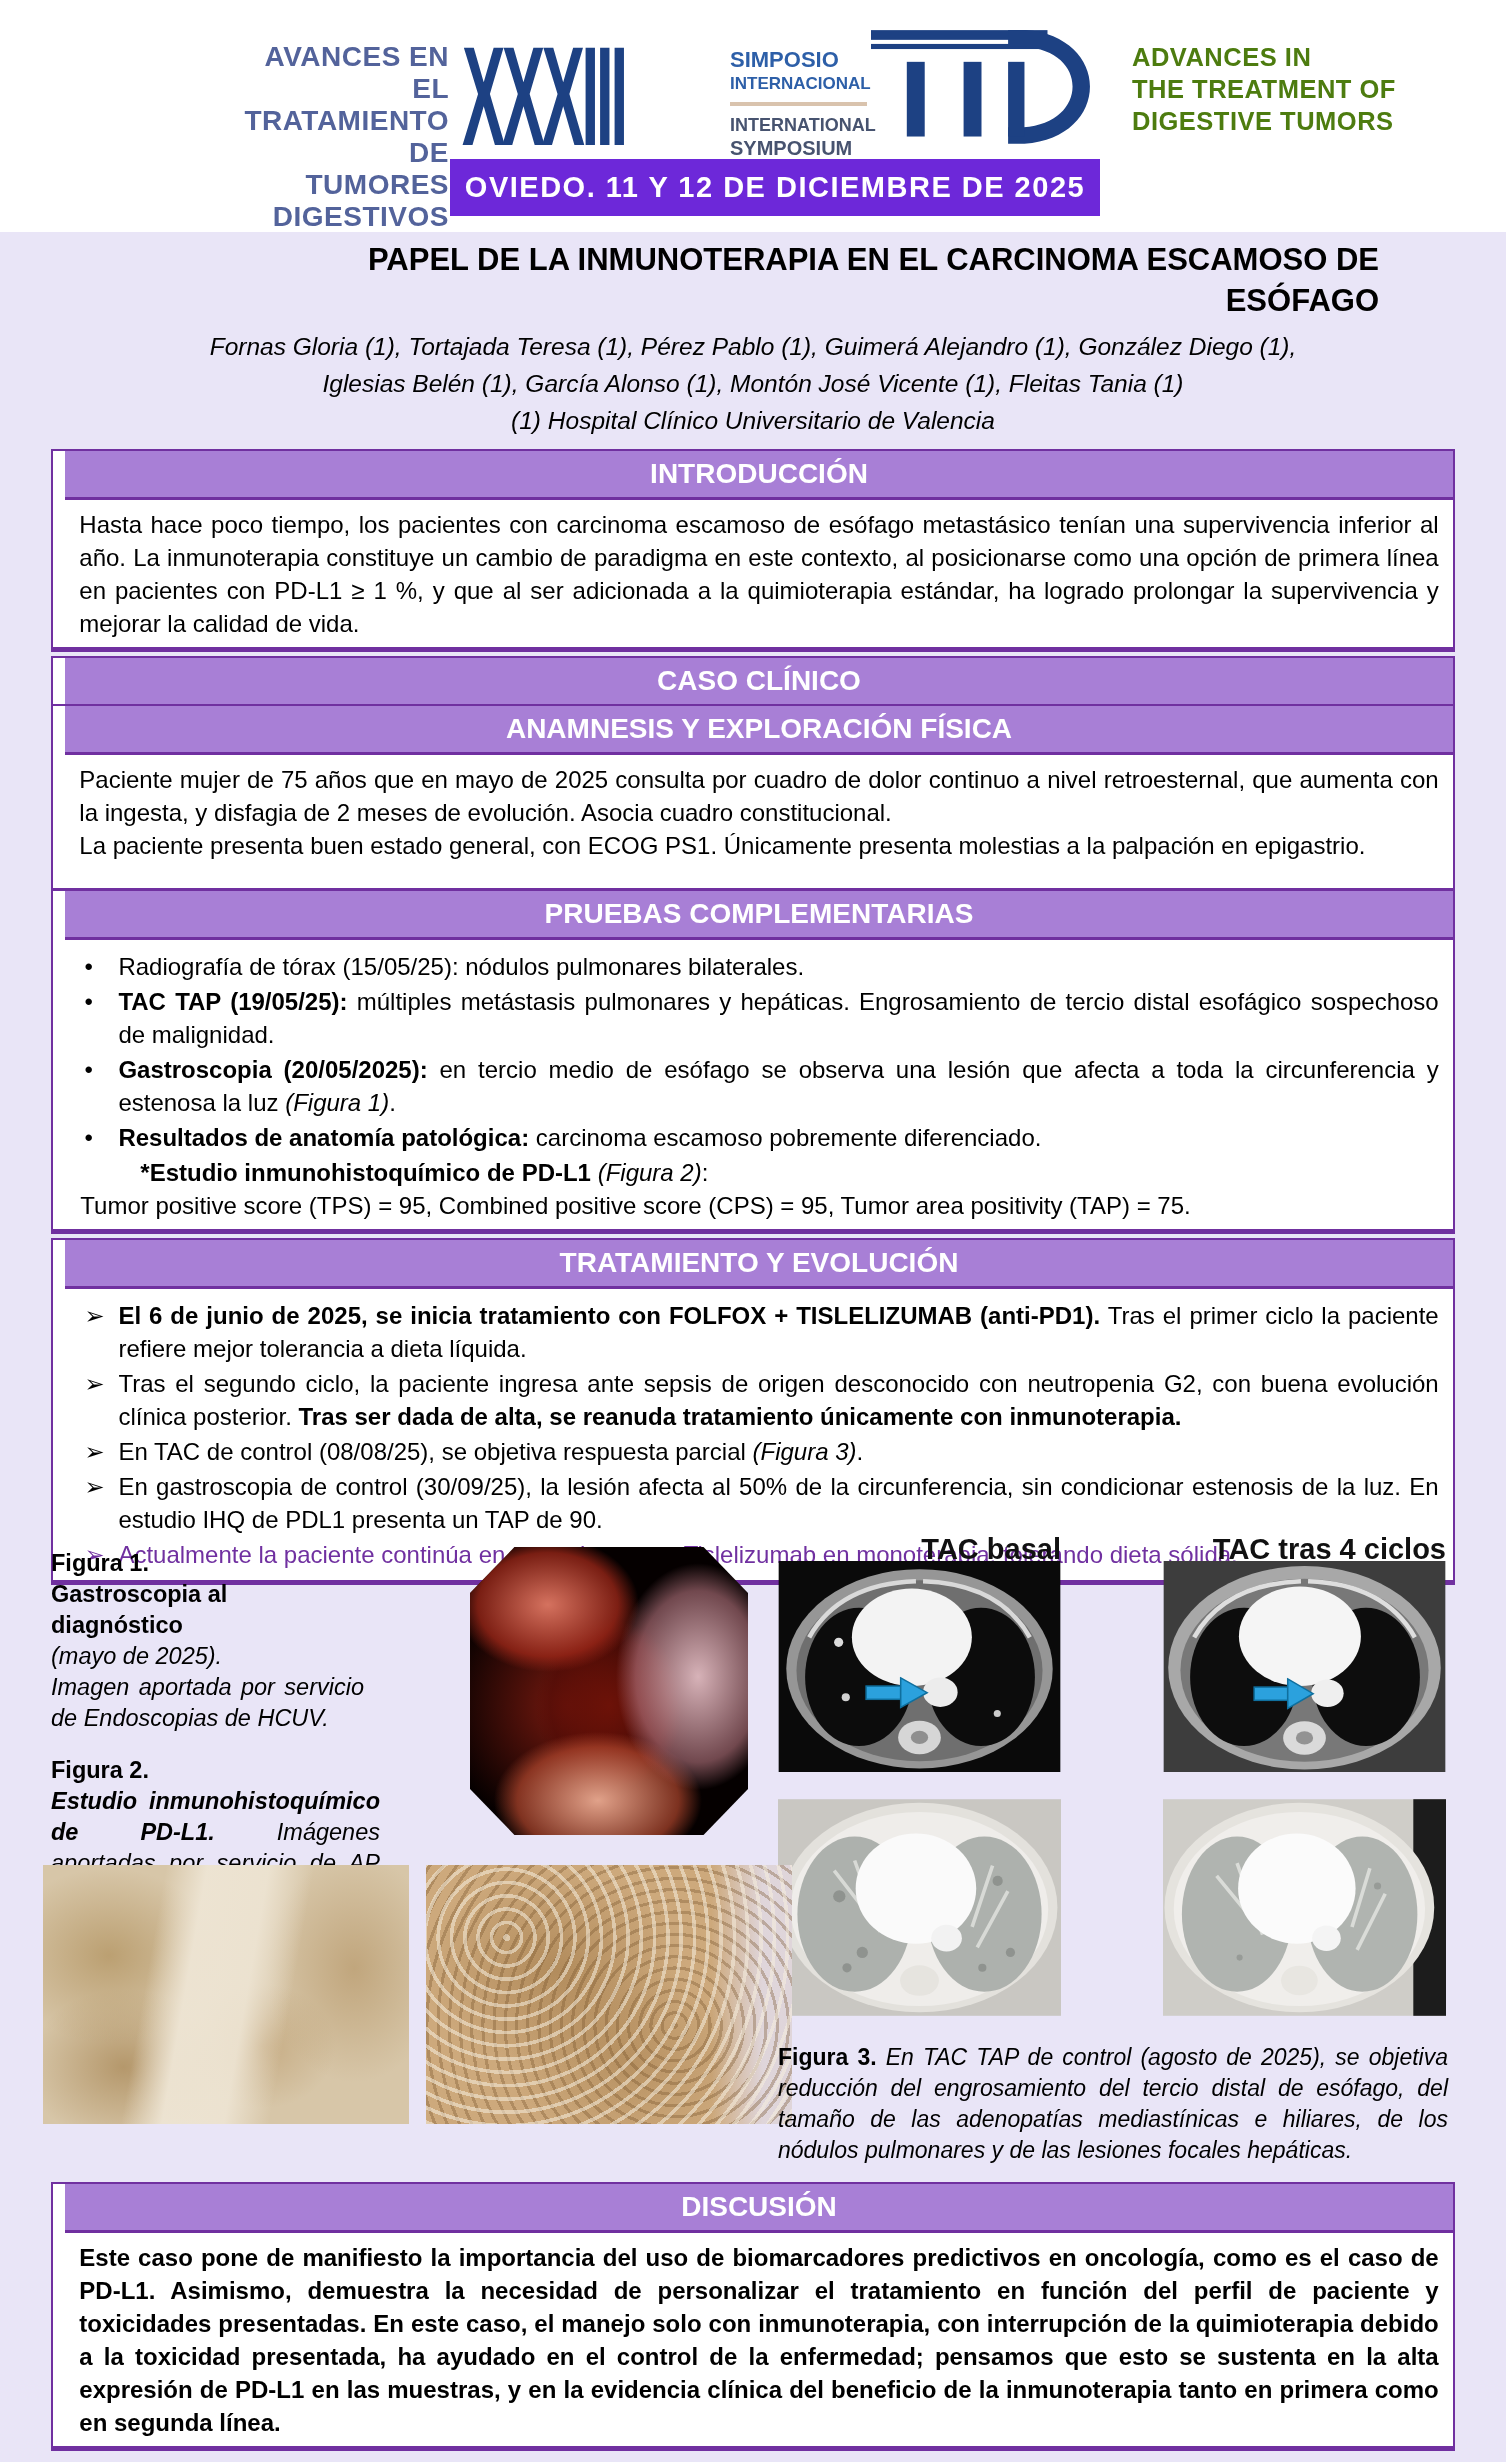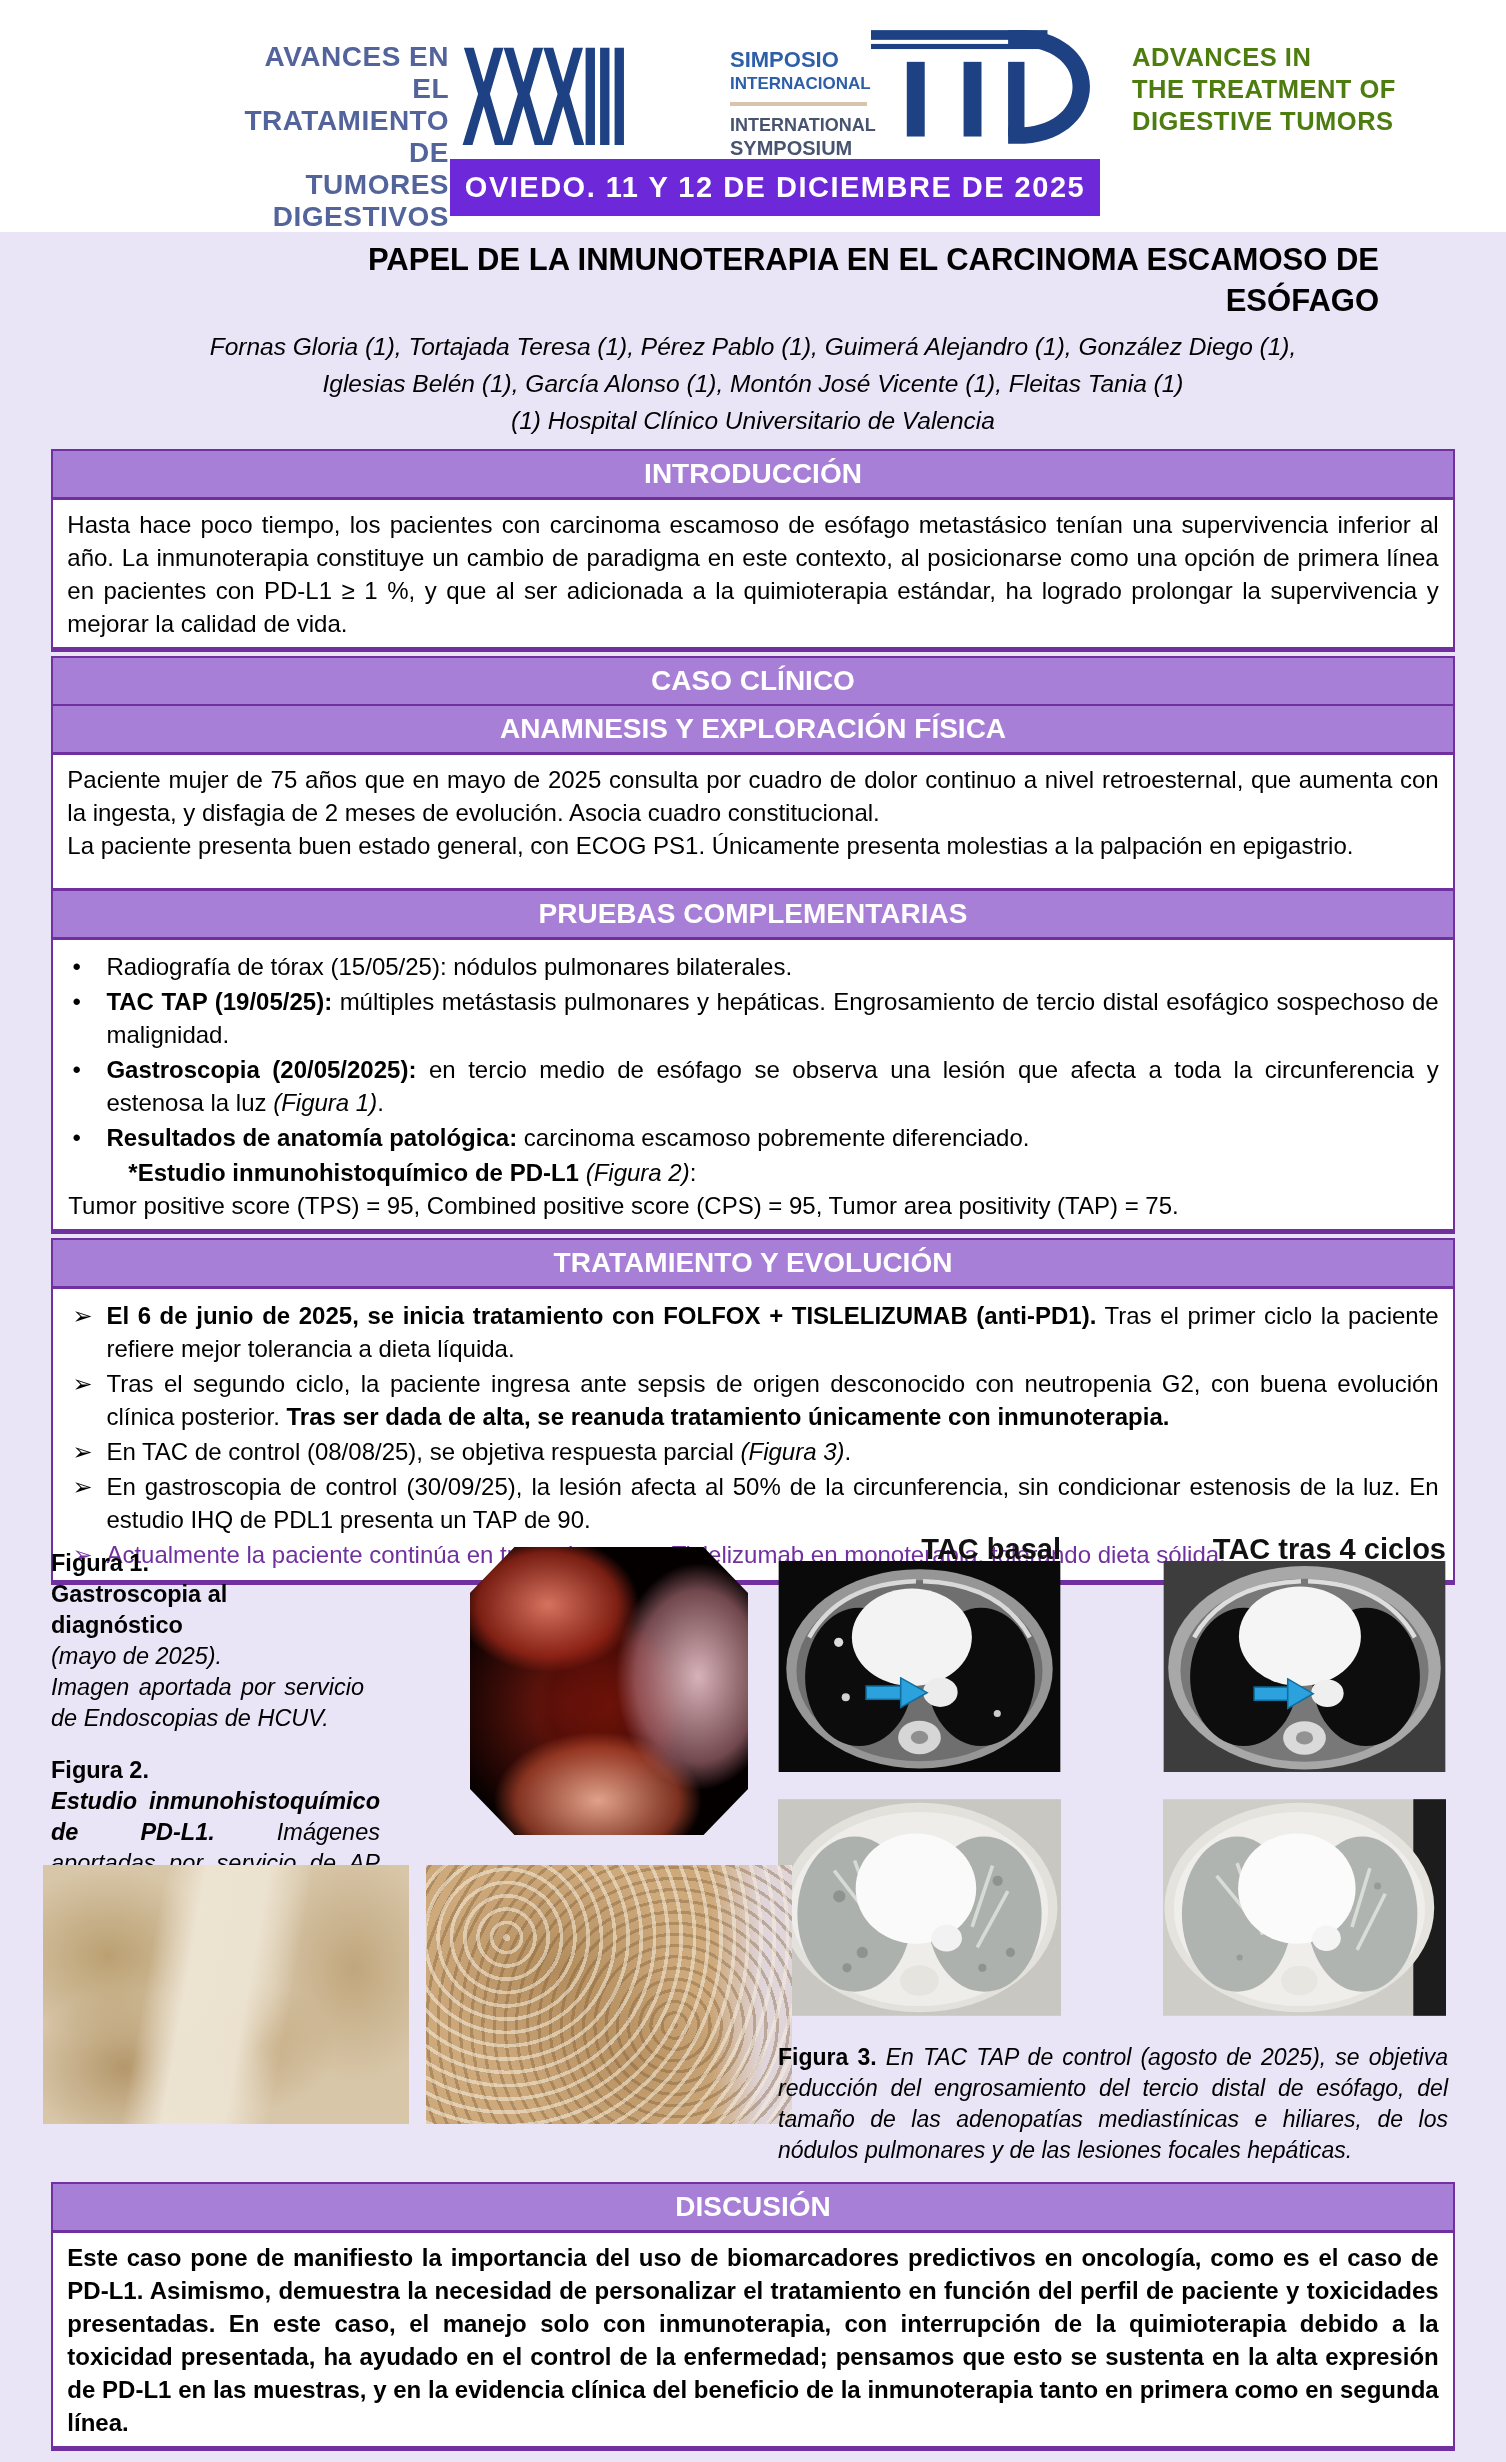--- a/index.html
+++ b/index.html
@@ -23,21 +23,21 @@
   .banner{position:absolute;left:450px;top:159px;width:650px;height:57px;background:#6d28d9;
           color:#fff;font-weight:bold;font-size:29px;letter-spacing:1.5px;
           display:flex;align-items:center;justify-content:center;white-space:nowrap;}
   
   .title{position:absolute;top:239px;left:128px;width:1251px;text-align:right;
          font-weight:bold;font-size:31px;line-height:41px;}
   .authors{position:absolute;top:328px;left:112px;width:1282px;text-align:center;
          font-style:italic;font-size:24.5px;line-height:37px;}
   
   .section{position:absolute;left:51px;width:1404px;box-sizing:border-box;background:#ffffff;
-           border:2.6px solid #7030a0;border-bottom-width:5.1px;}
+           border:2.6px solid #7030a0;border-bottom-width:5.1px;padding-left:12px;}
   .sec-h{background:#a87fd6;color:#ffffff;font-weight:bold;font-size:28px;text-align:center;
          padding:7.2px 0;border-bottom:3.1px solid #7030a0;}
   .sec-h.no-body{border-bottom:none;}
   .sec-b{padding:7.2px 14.3px;font-size:24px;line-height:33px;text-align:justify;}
   #sec-intro{top:449px;} #sec-intro .sec-b{min-height:130px;}
   #sec-caso{top:656px;}
   #sec-anam{top:704px;} #sec-anam .sec-b{min-height:118px;}
   #sec-pruebas{top:889px;} #sec-pruebas .sec-b{min-height:240px;}
   #sec-trat{top:1238px;} #sec-trat .sec-b{min-height:230px;}
   #sec-disc{top:2182px;} #sec-disc .sec-b{min-height:189px;font-weight:bold;}

